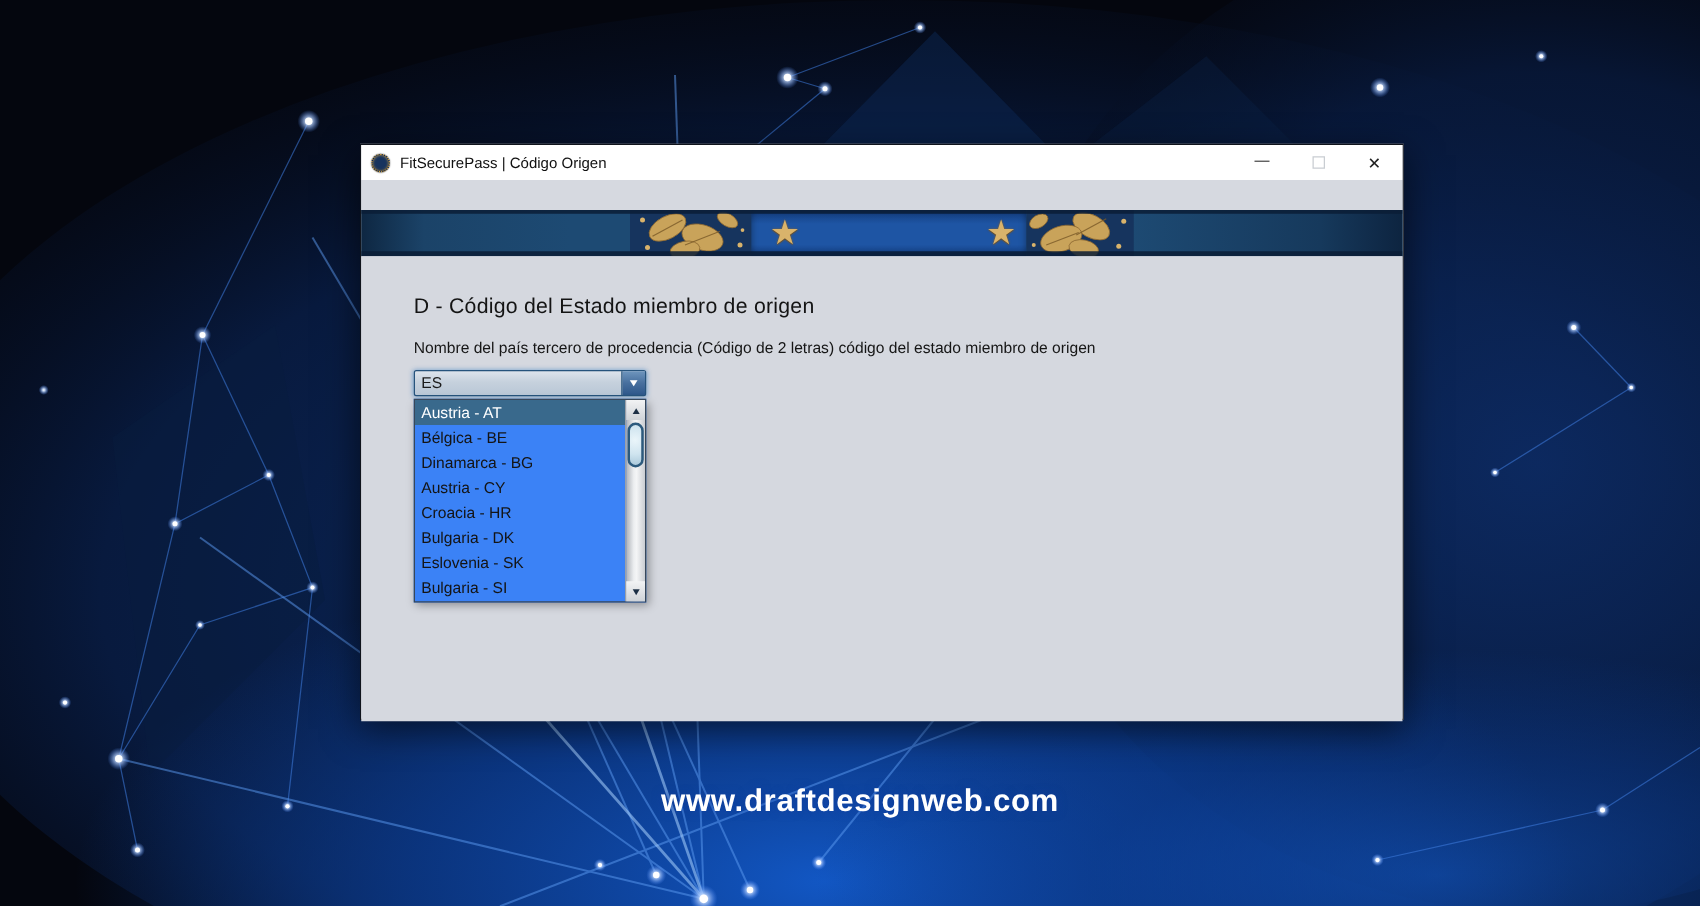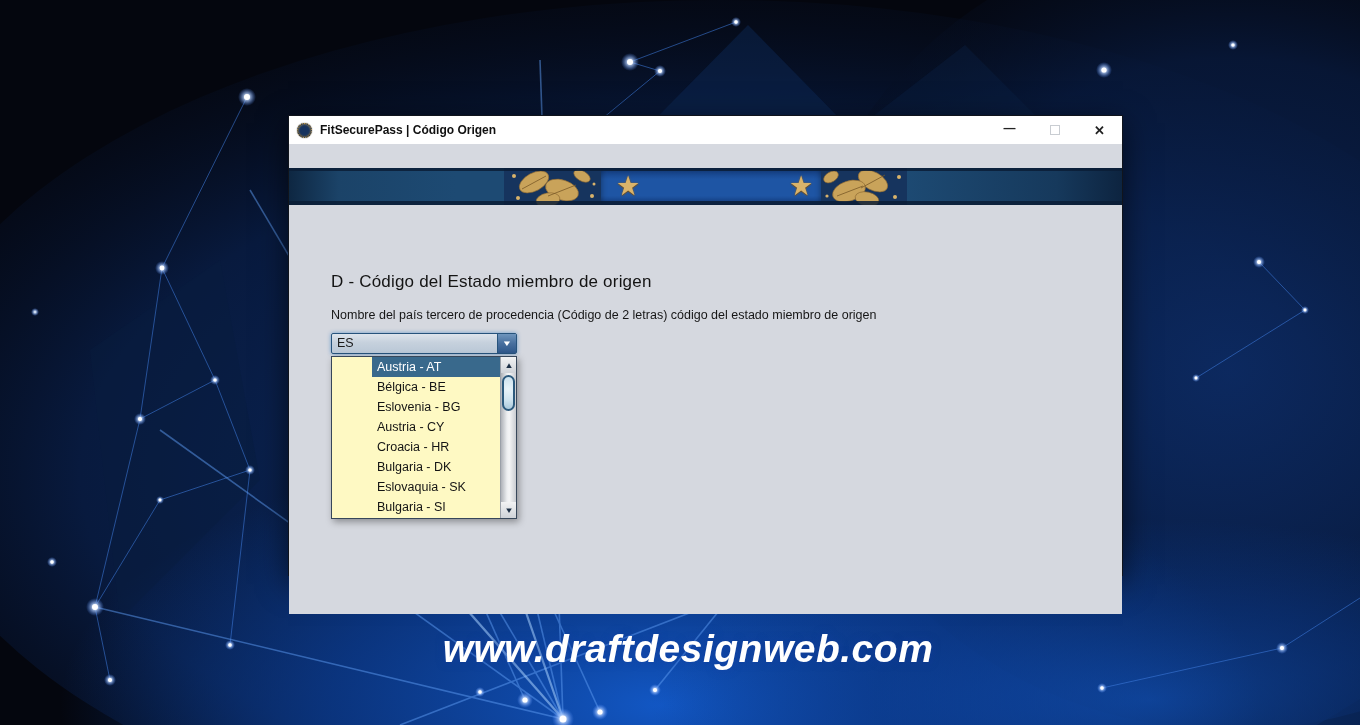--- a/index.html
+++ b/index.html
@@ -11,21 +11,21 @@
 
   
   .app-window {
     position:absolute; left:288px; top:115px; width:835px; height:461px;
     z-index:2; border:1px solid #10141c;
     box-shadow:0 8px 28px rgba(0,0,0,.6);
     background:#d5d8df;
   }
   .title-bar {
     height:28px; background:#ffffff; display:flex; align-items:center;
-    padding-left:8px; position:relative;font-weight:bold;
+    padding-left:8px; position:relative;
   }
   .app-icon {
     width:15px; height:15px; border-radius:50%;
     background:radial-gradient(circle at 50% 45%, #17335e 55%, #0c1c38 80%);
     border:1px dotted #c99a3d; box-shadow:inset 0 0 2px #d9ae55, 0 0 1px #000;
     margin-right:8px; flex:0 0 auto;
   }
   .title-text { font-size:12px; color:#101010; white-space:nowrap; }
   .win-controls { position:absolute; right:0; top:0; height:28px; display:flex; }
   .win-btn { width:45px; height:28px; display:flex; align-items:center; justify-content:center;
@@ -51,65 +51,65 @@
   .leaf-panel { position:absolute; top:0; height:100%; background:#16345e; }
   .leaf-panel.left { left:215px; width:97px; }
   .leaf-panel.right { left:532px; width:86px; }
   .leaf-panel svg { width:100%; height:100%; display:block; }
   .banner-star { position:absolute; top:50%; transform:translate(-50%,-52%);
     font-size:27px; line-height:1; color:#d9b36b;
     text-shadow:0 1px 1px #6b4d22, 0 0 2px #8a6630; }
   .banner-star.s1 { left:339px; } .banner-star.s2 { left:512px; }
 
   
-  .content { position:relative; height:372px; background:#d5d8df;margin-top:37px; }
+  .content { position:relative; height:372px; background:#d5d8df; }
   .page-heading { position:absolute; left:42px; top:30px; font-size:17px;
     font-weight:500; color:#141414; letter-spacing:.2px; }
   .page-desc { position:absolute; left:42px; top:66px; font-size:12.5px; color:#161616; }
 
   
   .combo {
     position:absolute; left:42px; top:91px; width:186px; height:21px;
     border:1px solid #26537c; border-radius:2px; display:flex;
     background:linear-gradient(to bottom,#dde4ec 0%, #c6d1dd 45%, #b9c7d6 100%);
     box-shadow:0 0 4px rgba(98,150,201,.9);
   }
   .combo-value { flex:1; font-size:12.5px; color:#1a1a1a; padding:2px 0 0 5px; }
   .combo-arrow-btn { width:19px; height:100%;
     background:linear-gradient(to bottom,#6e95bd 0%, #476f9e 50%, #2e578a 100%);
     border-left:1px solid #26537c; display:flex; align-items:center; justify-content:center; }
   .combo-arrow-btn span { color:#fff; font-size:8px; transform:scaleX(1.3); }
 
   
   .popup {
     position:absolute; left:42px; top:114px; width:186px; height:163px;
-    background:#fef9c3; border:1px solid #37475a;
-    box-shadow:2px 3px 7px rgba(0,0,0,.35); display:flex;padding-left:40px;
+    background:#3b82f6; border:1px solid #37475a;
+    box-shadow:2px 3px 7px rgba(0,0,0,.35); display:flex;
   }
   .options { flex:1; overflow:hidden; }
   .option { height:20px; line-height:20px; font-size:12.5px; color:#141414;
     padding-left:5px; white-space:nowrap; }
   .option.selected { background:#39698c; color:#ffffff; }
 
   
   .vscroll { width:16px; position:relative; border-left:1px solid #9aa0a8;
     background:linear-gradient(to right,#aeb2b8 0%, #eceef0 40%, #f4f5f6 55%, #c9ccd1 100%); }
   .scroll-btn { position:absolute; left:0; width:100%; height:16px;
     display:flex; align-items:center; justify-content:center;
     background:linear-gradient(to bottom,#f2f3f4,#cfd3d8); }
   .scroll-btn.up { top:0; } .scroll-btn.down { bottom:0; }
   .scroll-btn span { font-size:8px; color:#1c2f45; transform:scaleX(1.2); }
   .scroll-thumb { position:absolute; left:1px; top:18px; width:13px; height:36px;
     border-radius:8px; border:2px solid #2c5a7d;
     background:radial-gradient(circle at 45% 38%, #eaf5fa 0%, #cfe4ef 55%, #a9c8da 100%); }
 
   
   .watermark { position:absolute; left:16px; right:0; top:627px; z-index:1;
-    text-align:center; color:#ffffff; font-size:39px; font-weight:700;
-    letter-spacing:.5px; text-shadow:0 0 8px rgba(20,60,160,.55);font-style:italic; }
+    text-align:center; color:#ffffff; font-size:25px; font-weight:700;
+    letter-spacing:.5px; text-shadow:0 0 8px rgba(20,60,160,.55); }
 </style>
 </head>
 <body>
 
 <div class="desktop">
 
   <svg class="wallpaper" viewBox="0 0 1360 725" preserveAspectRatio="none">
     <defs>
       <radialGradient id="gMid" cx="50%" cy="55%" r="65%">
         <stop offset="0%" stop-color="#0d2c66"></stop>
@@ -295,25 +295,25 @@
         <span class="combo-value">ES</span>
         <span class="combo-arrow-btn">
           <span>▼</span>
         </span>
       </div>
 
       <div class="popup">
         <div class="options">
           <div class="option selected">Austria - AT</div>
           <div class="option">Bélgica - BE</div>
-          <div class="option">Eslovenia - BG</div>
+          <div class="option">Dinamarca - BG</div>
           <div class="option">Austria - CY</div>
           <div class="option">Croacia - HR</div>
           <div class="option">Bulgaria - DK</div>
-          <div class="option">Eslovaquia - SK</div>
+          <div class="option">Eslovenia - SK</div>
           <div class="option">Bulgaria - SI</div>
         </div>
         <div class="vscroll">
           <div class="scroll-btn up">
             <span>▲</span>
           </div>
           <div class="scroll-thumb"></div>
           <div class="scroll-btn down">
             <span>▼</span>
           </div>

